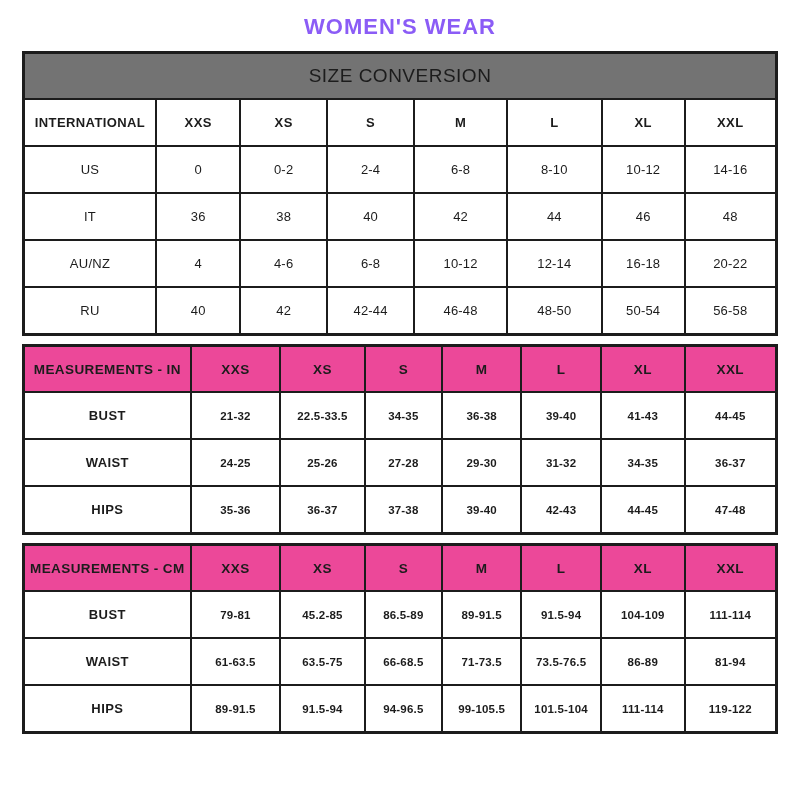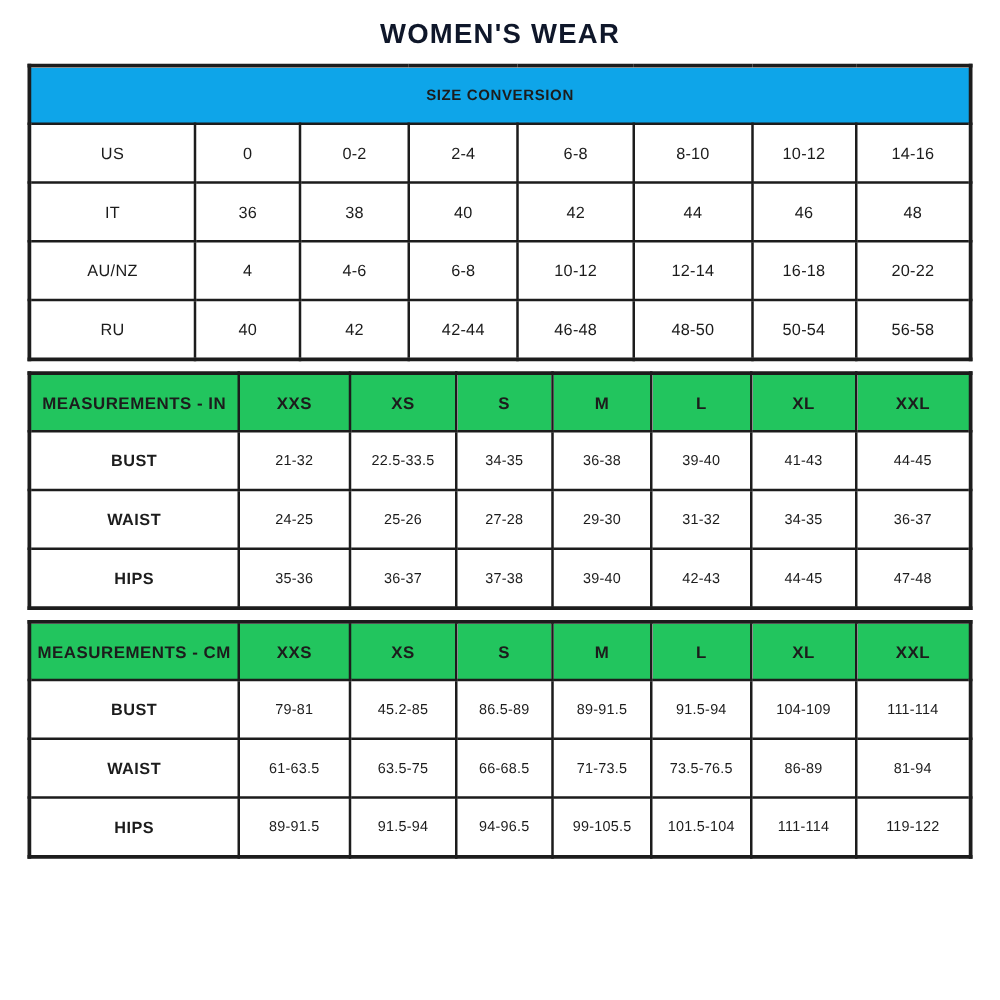--- a/index.html
+++ b/index.html
@@ -14,46 +14,46 @@
     height: 800px;
     box-sizing: border-box;
     padding: 10px 22px 0 22px;
     background: #ffffff;
   }
   .page-title {
     text-align: center;
     font-size: 22px;
     font-weight: 700;
     letter-spacing: 1px;
-    color: #0f172a;
+    color: #8b5cf6;
     margin: 4px 0 11px 0;
   }
   table.tbl {
     width: 100%;
     border-collapse: collapse;
     table-layout: fixed;
     border: 3px solid #1c1c1c;
     margin-bottom: 8px;
   }
   table.tbl td {
     border: 2px solid #1c1c1c;
     text-align: center;
     vertical-align: middle;
     overflow: hidden;
     white-space: nowrap;
   }
   td.section-hdr {
-    background: #0ea5e9;
+    background: #737373;
     height: 42px;
-    font-size: 12px;
-    font-weight: 700;
+    font-size: 19px;
+    font-weight: 400;
     letter-spacing: 0.5px;
   }
   tr.gray-hdr td {
-    background: #22c55e;
+    background: #ec4899;
     height: 42px;
     font-size: 13.5px;
     font-weight: 700;
     letter-spacing: 0.4px;
   }
   tr.data-row td { height: 43px; }
   td.lbl {
     font-size: 13px;
     font-weight: 700;
     letter-spacing: 0.4px;
@@ -63,21 +63,21 @@
     font-weight: 500;
     letter-spacing: 0.3px;
   }
   td.val {
     font-size: 13px;
     font-weight: 500;
     letter-spacing: 0.2px;
   }
   td.val-sm {
     font-size: 11.5px;
-    font-weight: 400;
+    font-weight: 700;
     letter-spacing: 0.2px;
   }
 </style>
 </head>
 <body>
 
 <div class="page">
 
   <div class="page-title">WOMEN'S WEAR</div>
 
@@ -88,20 +88,30 @@
         <col style="width:11.5%">
         <col style="width:11.6%">
       <col style="width:12.3%">
         <col style="width:12.6%">
         <col style="width:11.0%">
         <col style="width:12.2%">
     </colgroup>
     <tbody>
         <tr>
       <td colspan="8" class="section-hdr">SIZE CONVERSION</td>
+    </tr>
+    <tr class="data-row">
+      <td class="lbl">INTERNATIONAL</td>
+      <td class="lbl">XXS</td>
+      <td class="lbl">XS</td>
+      <td class="lbl">S</td>
+      <td class="lbl">M</td>
+      <td class="lbl">L</td>
+      <td class="lbl">XL</td>
+      <td class="lbl">XXL</td>
     </tr>
     <tr class="data-row">
       <td class="country">US</td>
       <td class="val">0</td>
       <td class="val">0-2</td>
       <td class="val">2-4</td>
       <td class="val">6-8</td>
       <td class="val">8-10</td>
       <td class="val">10-12</td>
       <td class="val">14-16</td>

